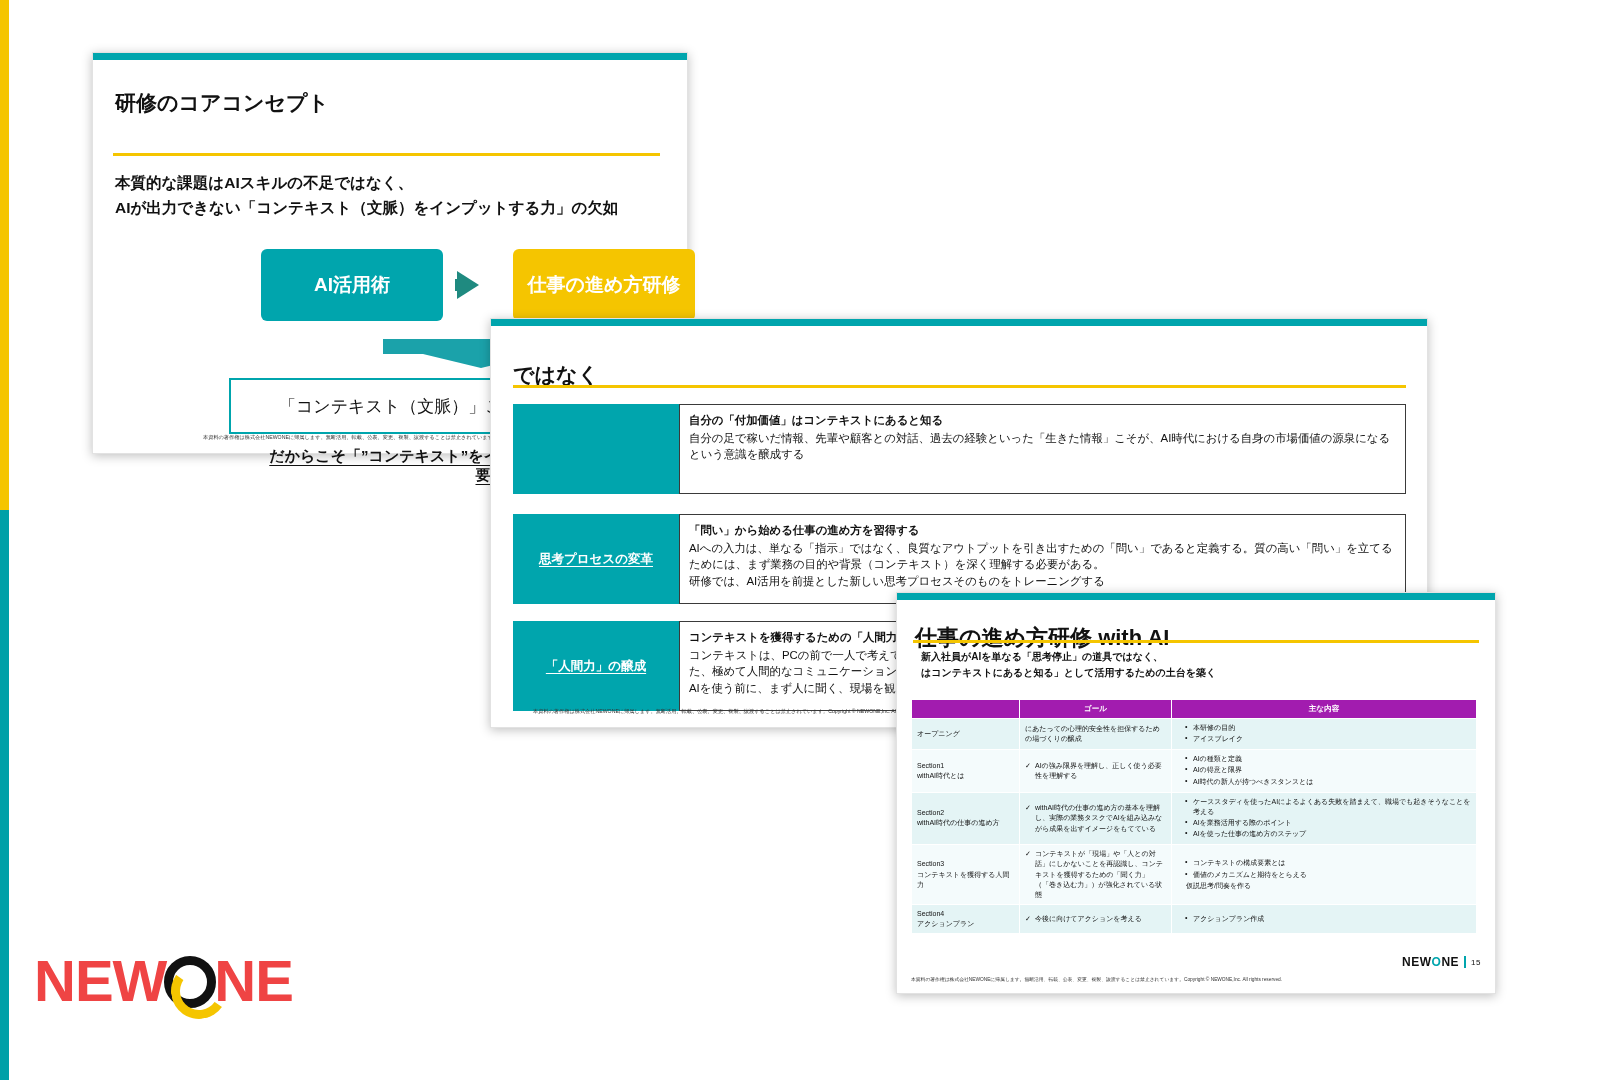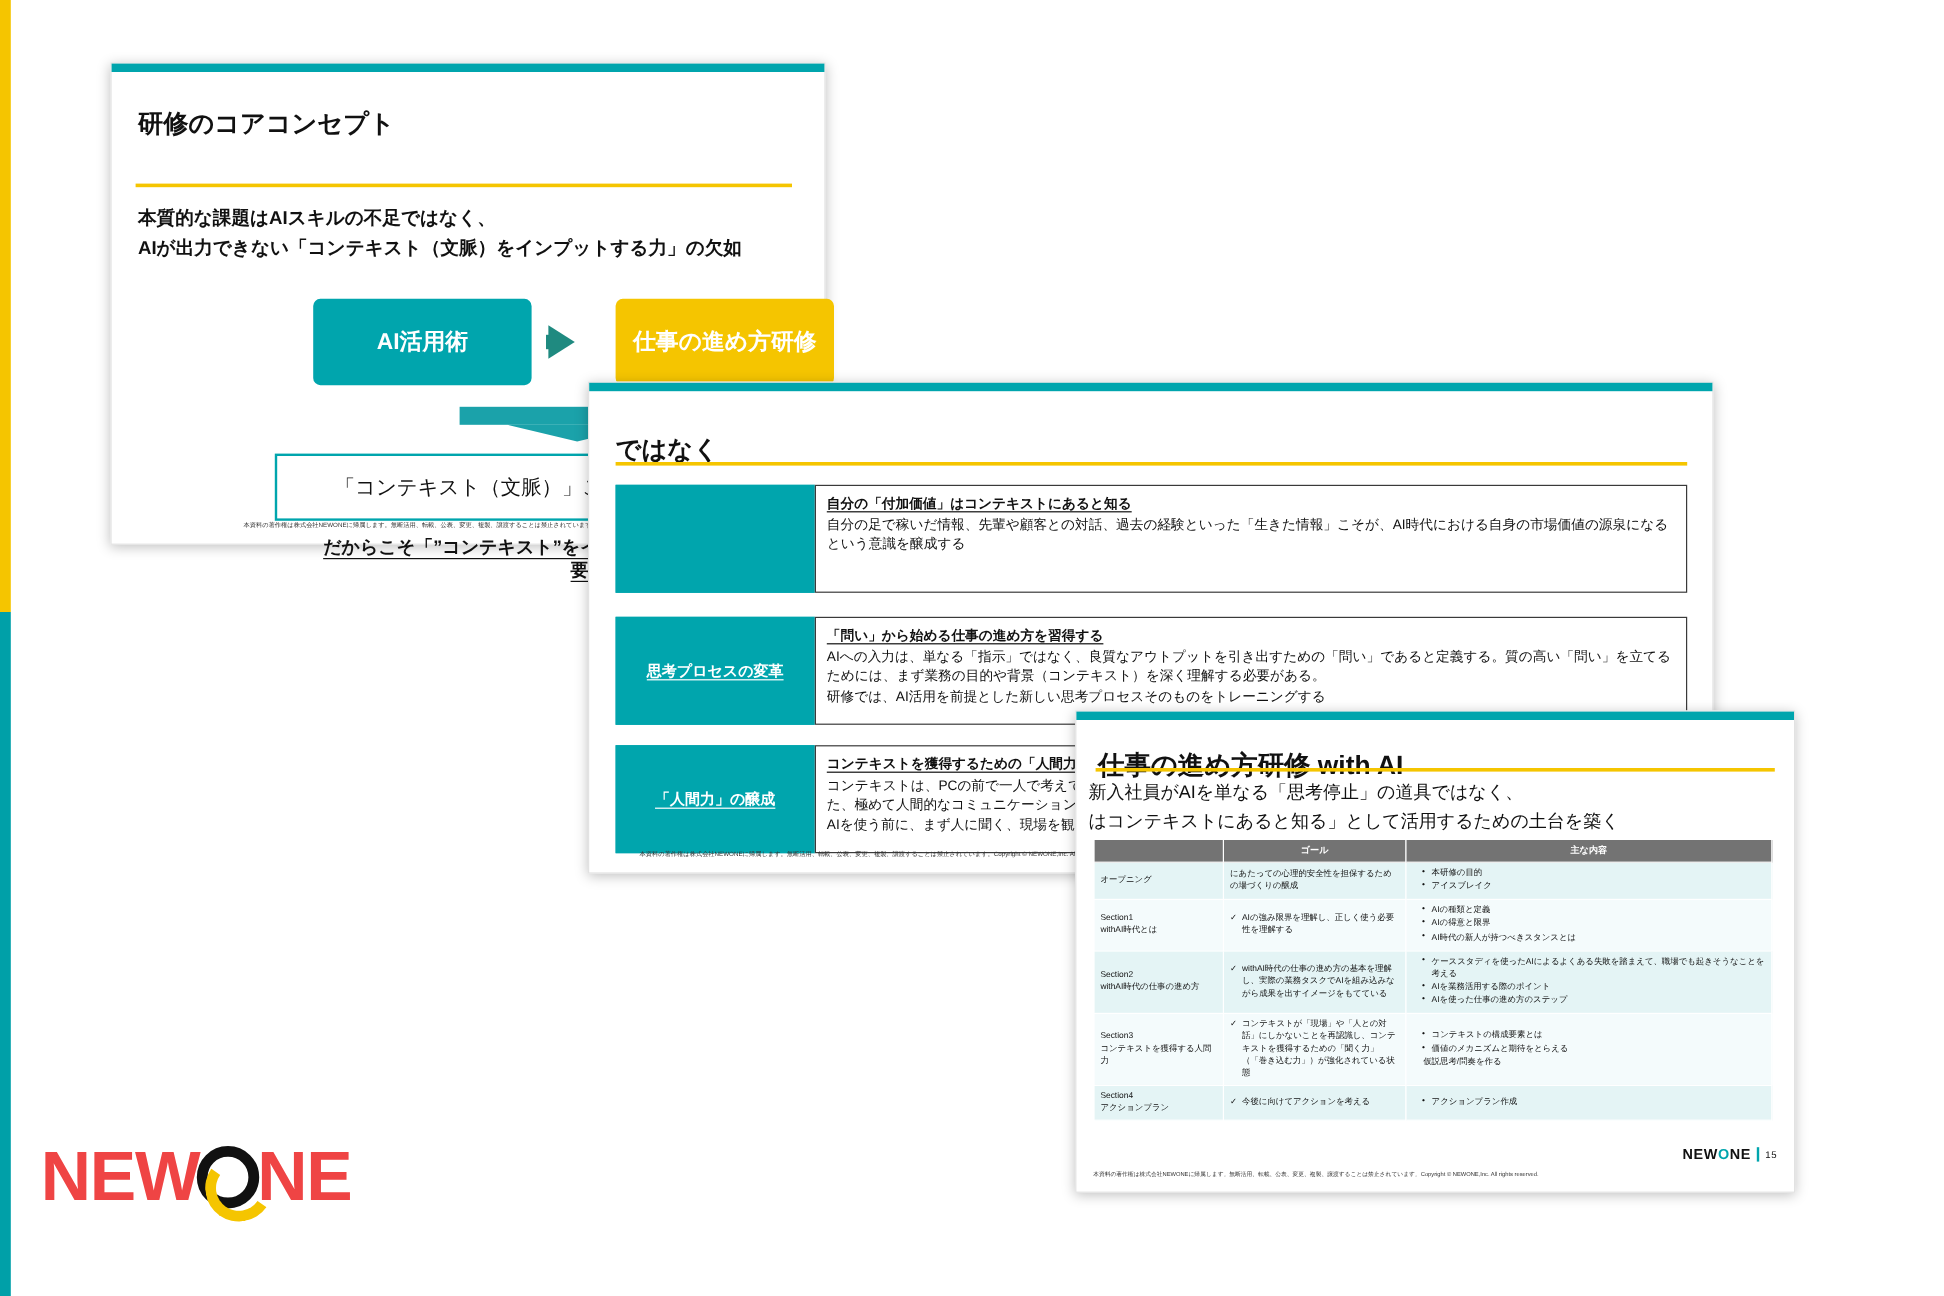--- a/index.html
+++ b/index.html
@@ -124,43 +124,43 @@
     display:flex; align-items:center; justify-content:center;
     font-size:12.5px; font-weight:600; text-align:center;
     text-decoration:underline; text-underline-offset:3px;
     border:1px solid #00A5AD;
   }
   #slide14 .tbody {
     width:727px; border:1px solid #3a3a3a; background:#fff;
     padding:7px 9px; font-size:11.4px; line-height:1.42; color:#111;
   }
   #slide14 .tbody .head {
-    font-weight:700; text-decoration:underline; text-underline-offset:3px;
+    font-weight:700; text-underline-offset:3px;
     display:block; margin-bottom:2px;
   }
   #slide14 .footer-text { left:42px; bottom:12px; font-size:5.2px; }
   #slide14 .footer-logo { right:18px; bottom:9px; font-size:13px; }
   #slide14 .footer-logo .num { font-size:9px; font-weight:400; }
 
   
   #slide15 {
     left:896px; top:592px; width:600px; height:402px; z-index:4;
   }
   #slide15 .slide-title { position:absolute; left:18px; top:16px; font-size:22px; }
   #slide15 .rule { position:absolute; left:16px; top:47px; width:566px; height:2.5px; background:#F5C500; }
   #slide15 .lead {
-    position:absolute; left:10px; top:56px; width:560px;
-    font-size:15px; line-height:1.6; color:#111; font-weight:400;
+    position:absolute; left:24px; top:56px; width:560px;
+    font-size:10px; line-height:1.6; color:#111; font-weight:700;
   }
   #slide15 table {
     position:absolute; left:14px; top:106px; width:566px;
     border-collapse:collapse; font-size:7px; color:#111;
   }
   #slide15 th {
-    background:#737373; color:#fff; font-weight:600;
+    background:#a21caf; color:#fff; font-weight:600;
     padding:4px 5px; text-align:center; font-size:7.6px;
     border:1px solid #ffffff;
   }
   #slide15 td {
     border:1px solid #ffffff; padding:4px 5px; vertical-align:middle;
     line-height:1.45;
   }
   #slide15 tr.r-even td { background:#E4F4F5; }
   #slide15 tr.r-odd td  { background:#F4FBFC; }
   #slide15 td.c1 { width:108px; }

